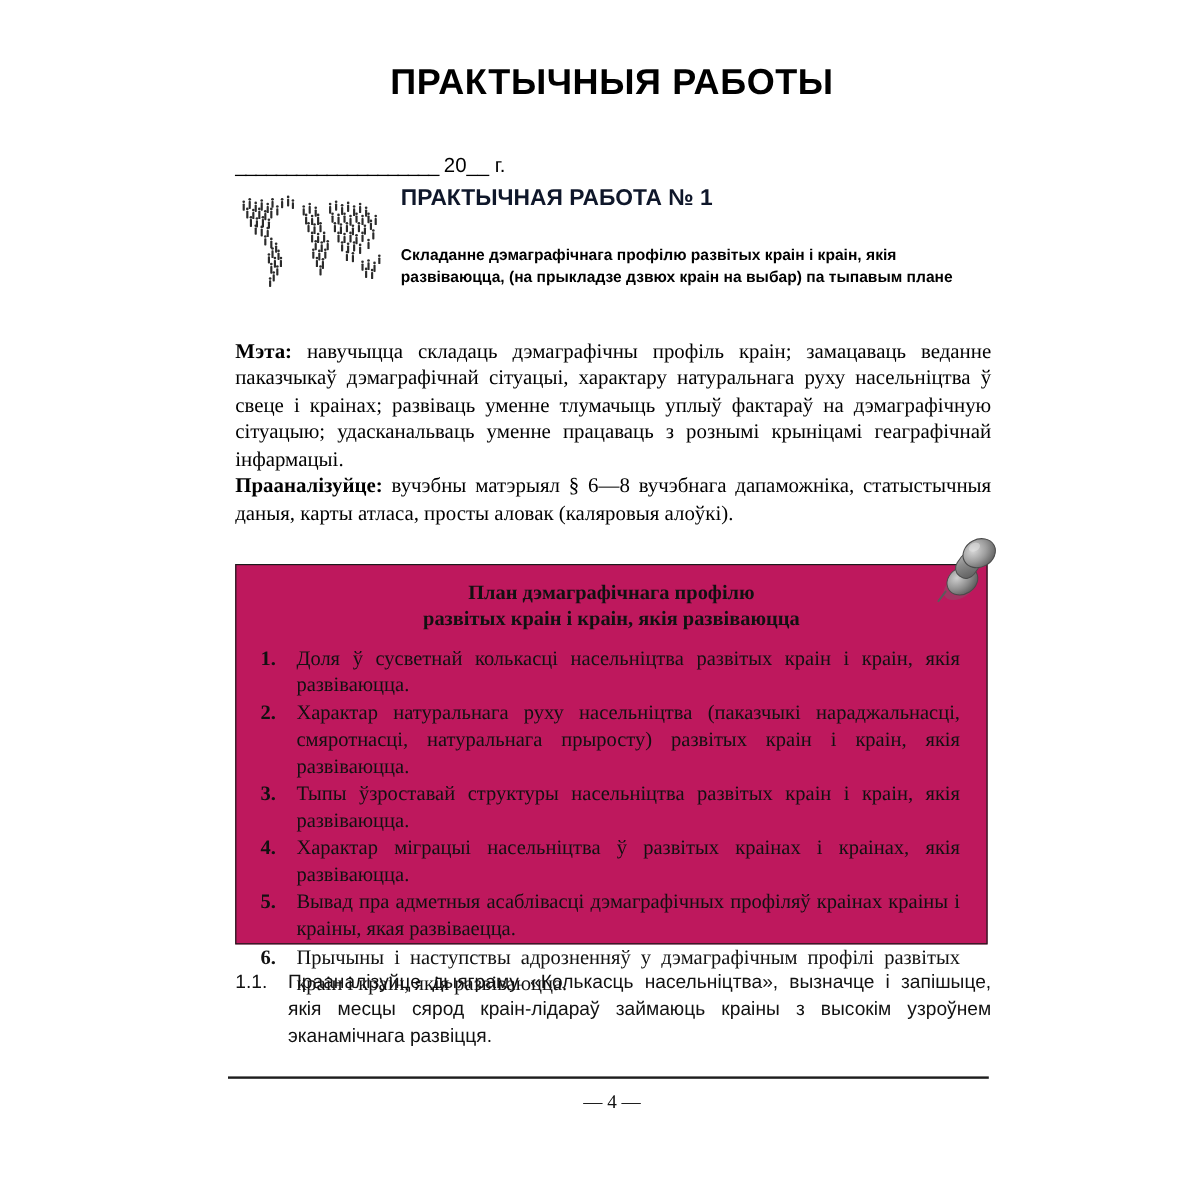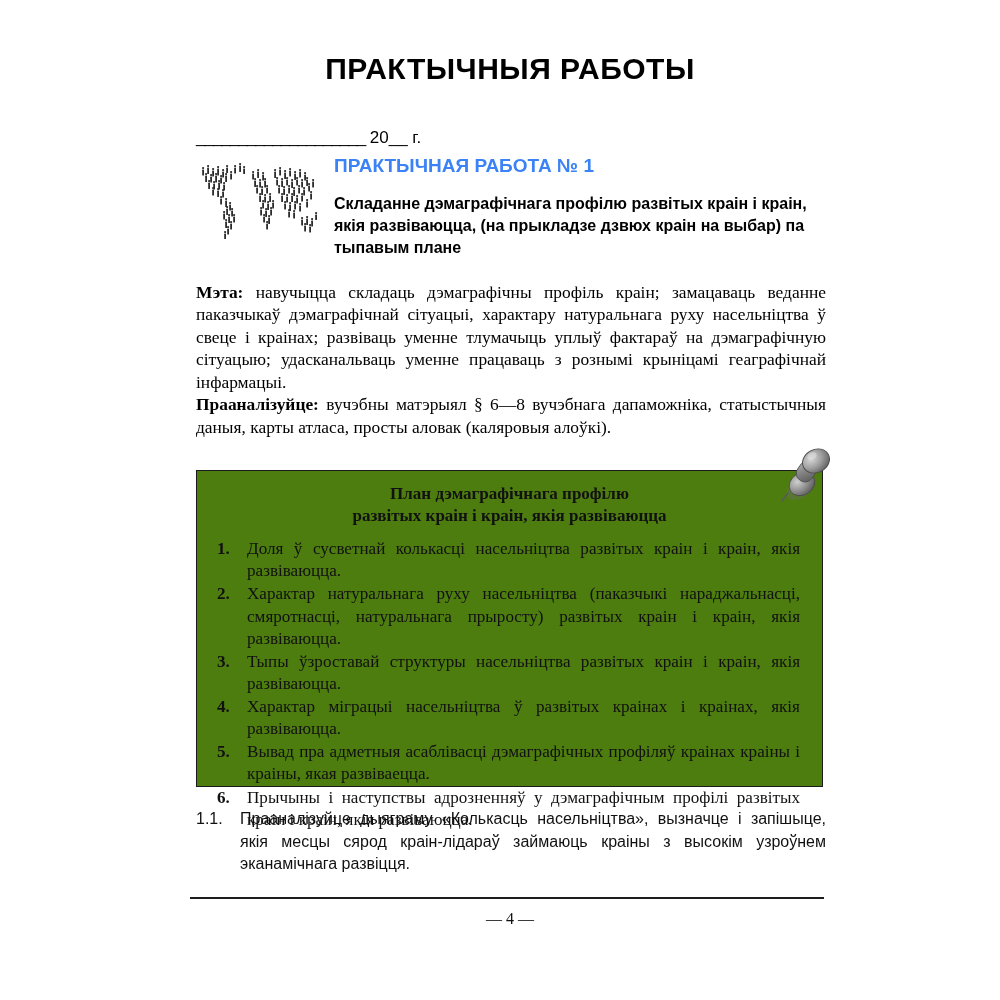--- a/index.html
+++ b/index.html
@@ -67,27 +67,27 @@
     margin-top: 4px;
   }
   .work-titles {
     flex: 1 1 auto;
     padding-left: 8px;
   }
   .work-number {
     font-family: "Liberation Sans", "DejaVu Sans", sans-serif;
     font-weight: bold;
     font-size: 19px;
-    color: #3b82f6;
-    margin-bottom: 16px;
+    color: #0f172a;
+    margin-bottom: 27px;
   }
   .work-subject {
     font-family: "Liberation Sans", "DejaVu Sans", sans-serif;
     font-weight: bold;
-    font-size: 16px;
+    font-size: 13px;
     line-height: 1.38;
     color: #000000;
   }
 
   
   .body-block {
     position: absolute;
     left: 196px;
     top: 281px;
     width: 630px;
@@ -117,21 +117,21 @@
   }
 
   
   .plan-box {
     position: absolute;
     left: 196px;
     top: 470px;
     width: 627px;
     height: 317px;
     box-sizing: border-box;
-    background: #4d7c0f;
+    background: #be185d;
     border: 1.6px solid #1b1b1b;
   }
   .plan-box-title {
     padding: 12px 40px 0 40px;
     text-align: center;
     font-family: "Liberation Serif", "DejaVu Serif", serif;
     font-weight: bold;
     font-size: 17px;
     line-height: 1.3;
     color: #111111;

